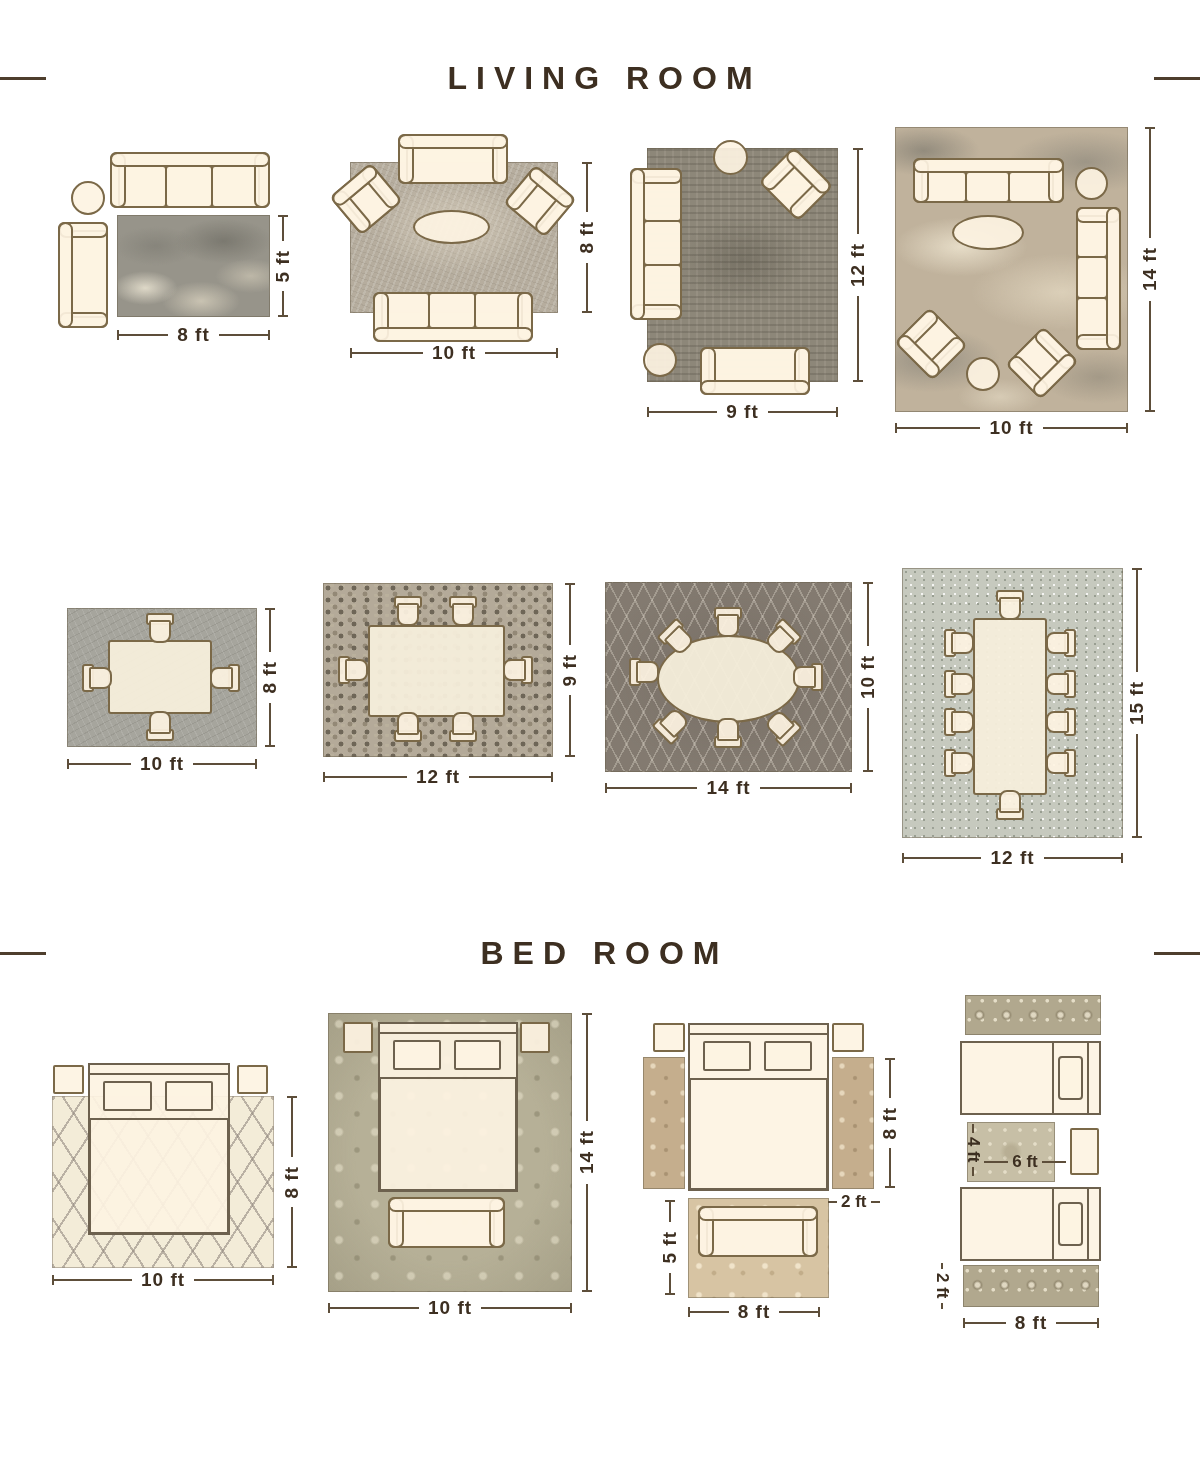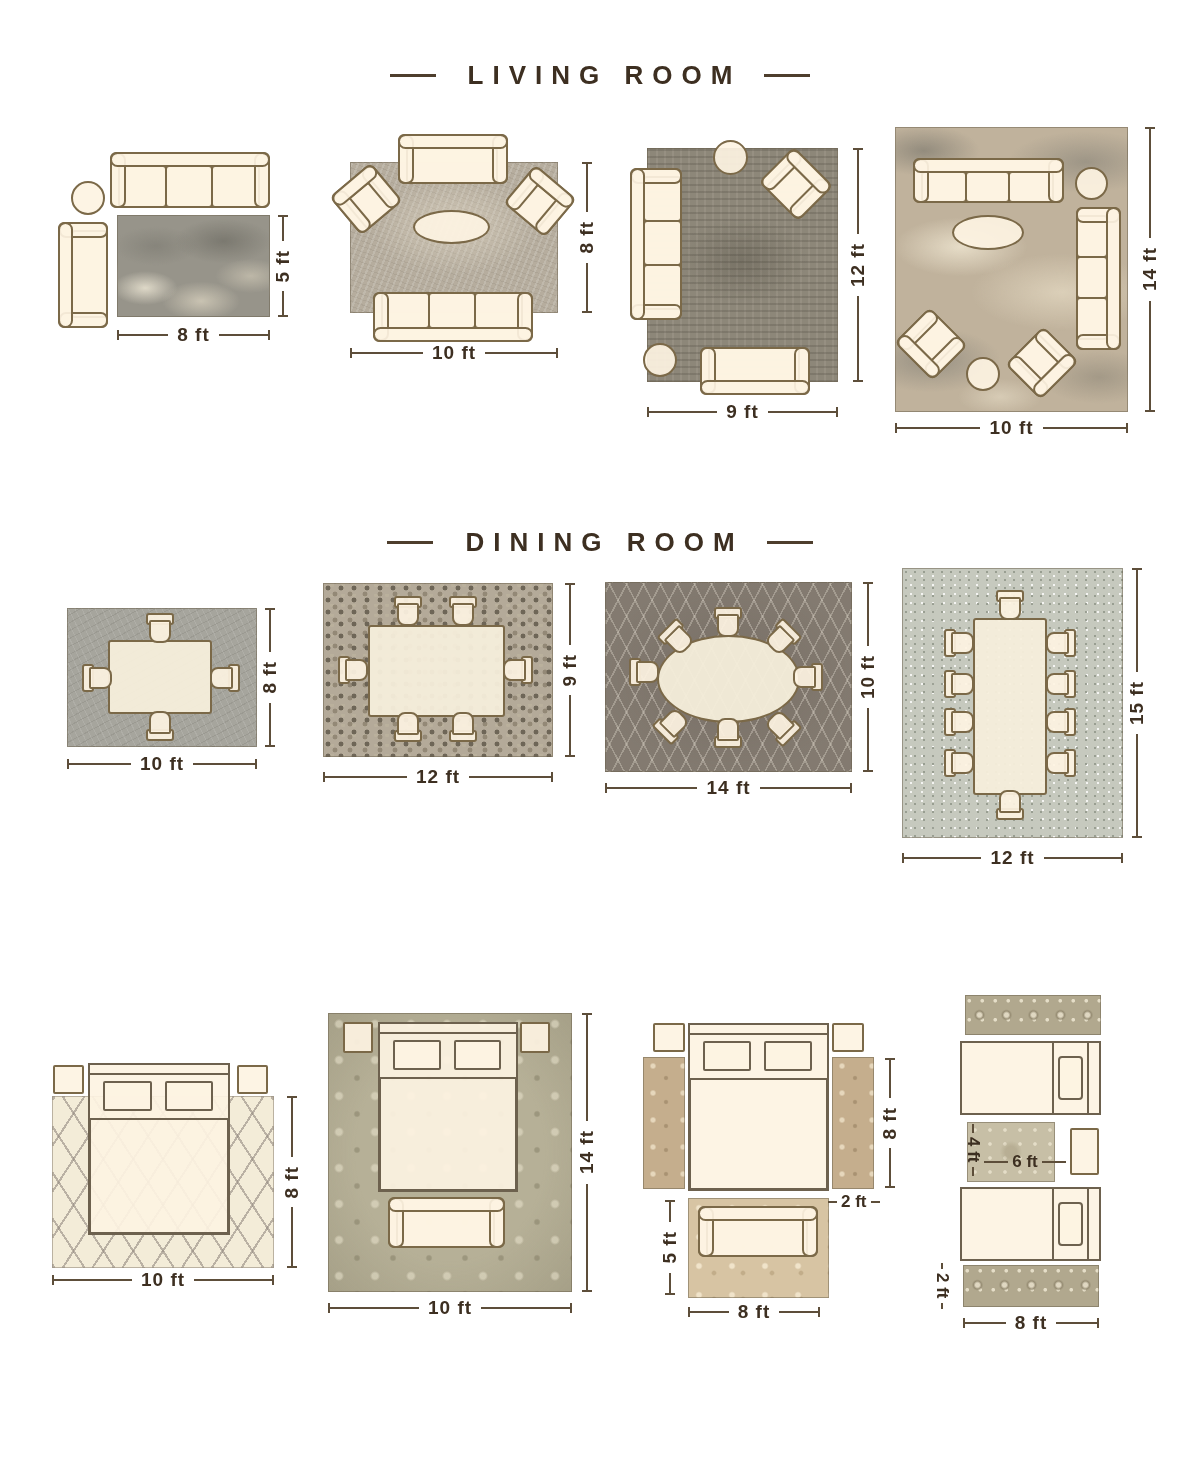--- a/index.html
+++ b/index.html
@@ -8,22 +8,22 @@
     --bedline:#6d614e;
     --ink:#3d2f21;
     --dimline:#5d4e3a;
   }
   *{margin:0;padding:0;box-sizing:border-box}
   body{width:1200px;height:1467px;position:relative;background:#ffffff;overflow:hidden;
        font-family:"Liberation Sans",sans-serif}
   section{position:absolute;inset:0}
 
   
-  .rtitle{position:absolute;left:0;right:0;display:flex;align-items:center;justify-content:center;
-          gap:32px;color:var(--ink);font-weight:700;font-size:26px;letter-spacing:9px;white-space:nowrap}
+  .rtitle{position:absolute;left:0;right:0;display:flex;align-items:center;justify-content:space-between;
+          gap:32px;color:var(--ink);font-weight:700;font-size:32px;letter-spacing:9px;white-space:nowrap}
   .rtitle .tdash{width:46px;height:3px;background:#4e3e2d}
   .rtitle .txt{margin-right:-9px}
 
   
   .rug{position:absolute;border:1px solid rgba(105,95,75,.5)}
   .rg-marble{background-color:#97948a;background-image:
     radial-gradient(ellipse 50px 26px at 18% 72%,rgba(226,220,203,.95),transparent 65%),
     radial-gradient(ellipse 60px 30px at 55% 85%,rgba(210,203,185,.85),transparent 65%),
     radial-gradient(ellipse 55px 26px at 88% 60%,rgba(205,198,180,.7),transparent 65%),
     radial-gradient(ellipse 70px 32px at 70% 25%,rgba(118,116,107,.85),transparent 70%),
@@ -310,25 +310,20 @@
       <span class="ln e"></span>
     </div>
   <div class="dim dimh" style="left:895px;top:416px;width:233px">
       <span class="ln s"></span>
       <span class="txt">10 ft</span>
       <span class="ln e"></span>
     </div>
 </section>
 
 <section>
-  <div class="rtitle" style="top:527px">
-    <span class="tdash"></span>
-    <span class="txt">DINING ROOM</span>
-    <span class="tdash"></span>
-  </div>
 
   <div class="rug rg-gray" style="left:67px;top:608px;width:190px;height:139px"></div>
   <div class="furn dtable" style="left:108px;top:640px;width:104px;height:74px"></div>
   <div class="chair" style="left:147px;top:613px"></div>
   <div class="chair" style="left:147px;top:711px;transform:rotate(180deg)"></div>
   <div class="chair" style="left:84px;top:663px;transform:rotate(-90deg)"></div>
   <div class="chair" style="left:212px;top:663px;transform:rotate(90deg)"></div>
   <div class="dim dimv" style="left:258px;top:608px;height:139px">
       <span class="ln s"></span>
       <span class="txt">8 ft</span>
@@ -398,20 +393,25 @@
       <span class="ln e"></span>
     </div>
   <div class="dim dimh" style="left:902px;top:846px;width:221px">
       <span class="ln s"></span>
       <span class="txt">12 ft</span>
       <span class="ln e"></span>
     </div>
 </section>
 
 <section>
+  <div class="rtitle" style="top:935px">
+    <span class="tdash"></span>
+    <span class="txt">BED ROOM</span>
+    <span class="tdash"></span>
+  </div>
 
   <div class="rug rg-creamtrellis" style="left:52px;top:1096px;width:222px;height:172px"></div>
   <div class="furn nstand" style="left:53px;top:1065px;width:31px;height:29px"></div>
   <div class="furn nstand" style="left:237px;top:1065px;width:31px;height:29px"></div>
   <div class="bed" style="left:88px;top:1063px;width:142px;height:172px">
       <span class="hb"></span>
       <span class="pw">
         <i></i>
         <i></i>
       </span>

